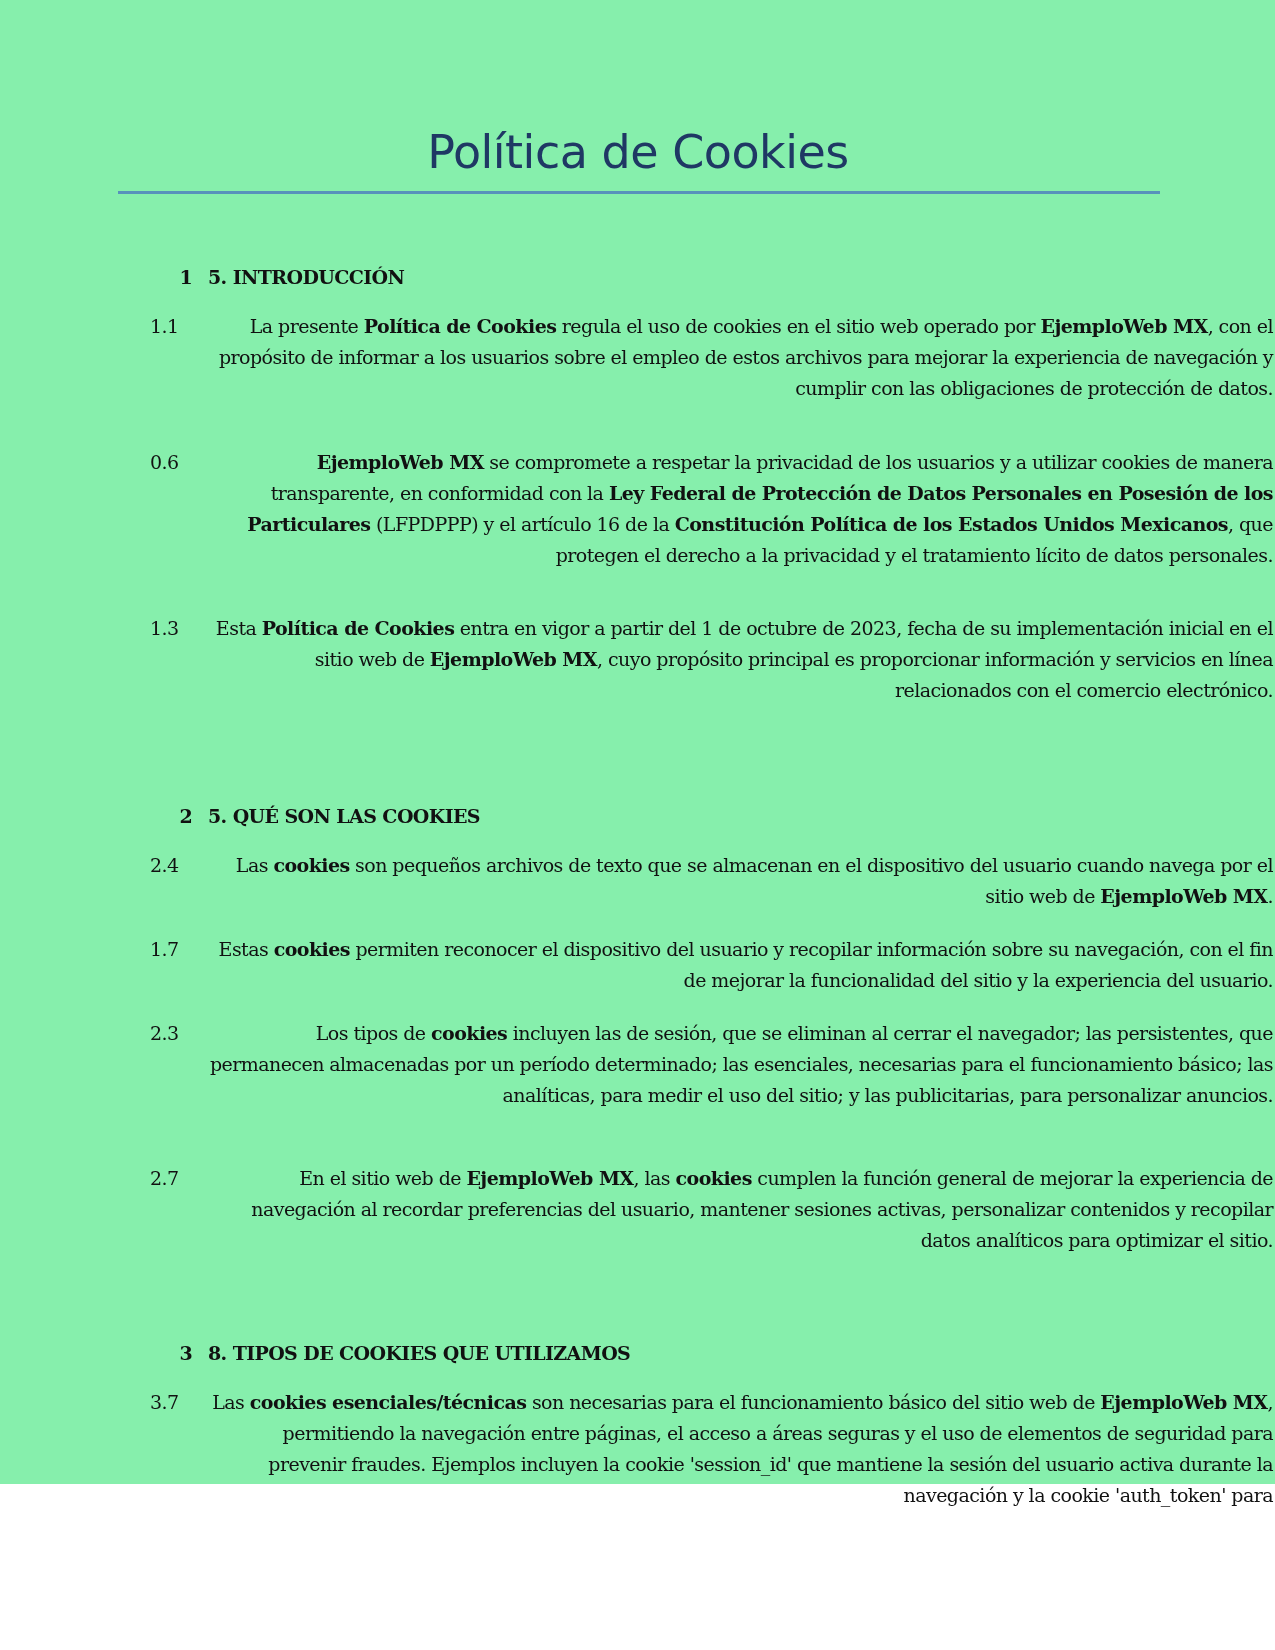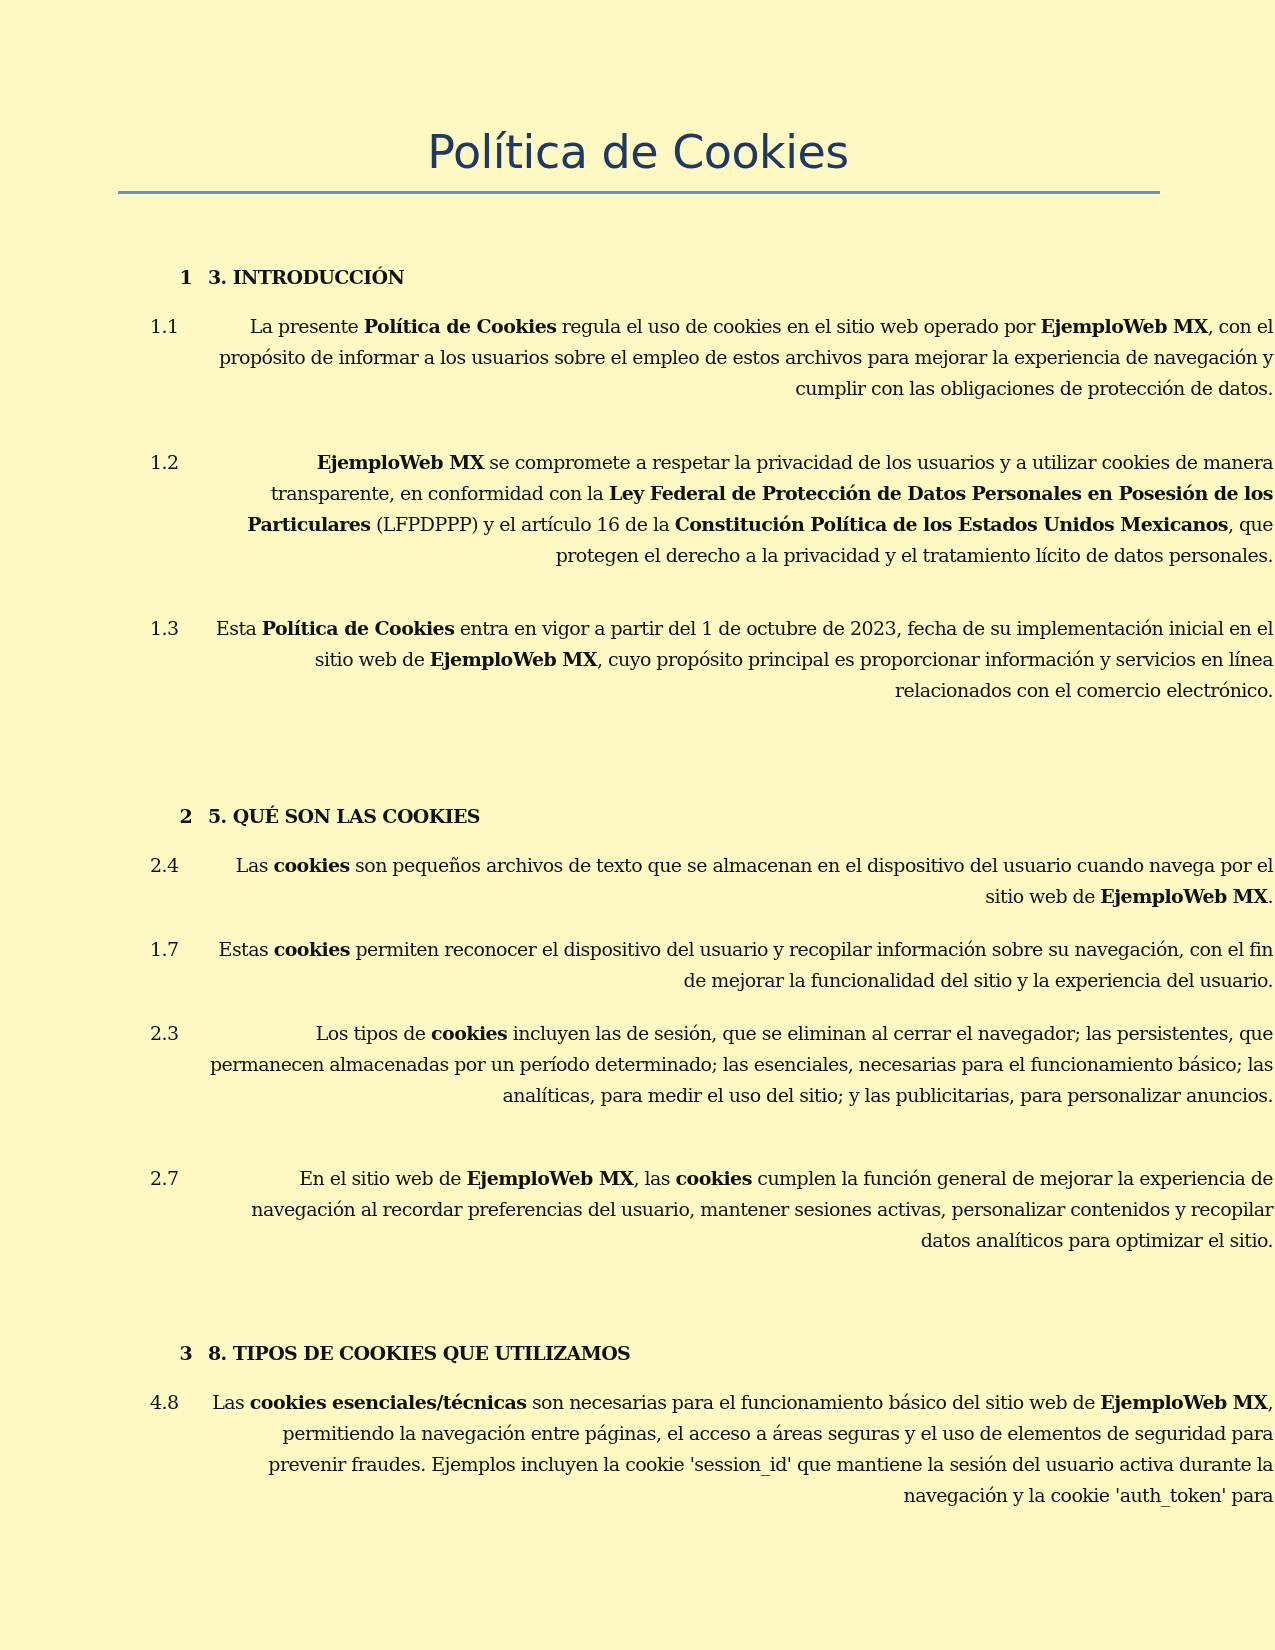--- a/index.html
+++ b/index.html
@@ -1,17 +1,17 @@
 <!DOCTYPE html>
 <html><head>
 <meta charset="utf-8">
 <style>
   html, body { margin: 0; padding: 0; background: #ffffff; }
   body { width: 1275px; height: 1650px; position: relative; overflow: hidden; }
-  .page { position: absolute; left: 0; top: 0; width: 1275px; height: 1650px; background: #fef9c3; }
+  .page { position: absolute; left: 0; top: 0; width: 1275px; height: 1484px; background: #86efac; }
   .title {
     position: absolute; left: 118px; width: 1040px; top: 122px;
     text-align: center; font-family: "DejaVu Sans", sans-serif;
     font-size: 46px; color: #1f3864; letter-spacing: -0.5px; line-height: 60px;
   }
   .title-rule {
     position: absolute; left: 118px; width: 1042px; top: 191px; height: 3px;
     background: #4f81bd; opacity: 0.85;
   }
   .body {
@@ -37,28 +37,28 @@
 <body>
 
 <div class="page">
   <div class="title">Política de Cookies</div>
   <div class="title-rule"></div>
 
   <div class="body">
 
     <div class="heading" style="top:265px;">
       <span class="num">1</span>
-      <span class="txt">3. INTRODUCCIÓN</span>
+      <span class="txt">5. INTRODUCCIÓN</span>
     </div>
     <div class="para" style="top:311px;">
       <span class="num">1.1</span>
       <span class="txt">La presente <b>Política de Cookies</b> regula el uso de cookies en el sitio web operado por <b>EjemploWeb MX</b>, con el propósito de informar a los usuarios sobre el empleo de estos archivos para mejorar la experiencia de navegación y cumplir con las obligaciones de protección de datos.</span>
     </div>
     <div class="para" style="top:447px;">
-      <span class="num">1.2</span>
+      <span class="num">0.6</span>
       <span class="txt"><b>EjemploWeb MX</b> se compromete a respetar la privacidad de los usuarios y a utilizar cookies de manera transparente, en conformidad con la <b>Ley Federal de Protección de Datos Personales en Posesión de los Particulares</b> (LFPDPPP) y el artículo 16 de la <b>Constitución Política de los Estados Unidos Mexicanos</b>, que protegen el derecho a la privacidad y el tratamiento lícito de datos personales.</span>
     </div>
     <div class="para" style="top:613px;">
       <span class="num">1.3</span>
       <span class="txt">Esta <b>Política de Cookies</b> entra en vigor a partir del 1 de octubre de 2023, fecha de su implementación inicial en el sitio web de <b>EjemploWeb MX</b>, cuyo propósito principal es proporcionar información y servicios en línea relacionados con el comercio electrónico.</span>
     </div>
 
     <div class="heading" style="top:804px;">
       <span class="num">2</span>
       <span class="txt">5. QUÉ SON LAS COOKIES</span>
@@ -78,17 +78,17 @@
     <div class="para" style="top:1163px;">
       <span class="num">2.7</span>
       <span class="txt">En el sitio web de <b>EjemploWeb MX</b>, las <b>cookies</b> cumplen la función general de mejorar la experiencia de navegación al recordar preferencias del usuario, mantener sesiones activas, personalizar contenidos y recopilar datos analíticos para optimizar el sitio.</span>
     </div>
 
     <div class="heading" style="top:1341px;">
       <span class="num">3</span>
       <span class="txt">8. TIPOS DE COOKIES QUE UTILIZAMOS</span>
     </div>
     <div class="para" style="top:1387px;">
-      <span class="num">4.8</span>
+      <span class="num">3.7</span>
       <span class="txt">Las <b>cookies esenciales/técnicas</b> son necesarias para el funcionamiento básico del sitio web de <b>EjemploWeb MX</b>, permitiendo la navegación entre páginas, el acceso a áreas seguras y el uso de elementos de seguridad para prevenir fraudes. Ejemplos incluyen la cookie 'session_id' que mantiene la sesión del usuario activa durante la navegación y la cookie 'auth_token' para</span>
     </div>
   </div>
 </div>
 
 </body></html>

